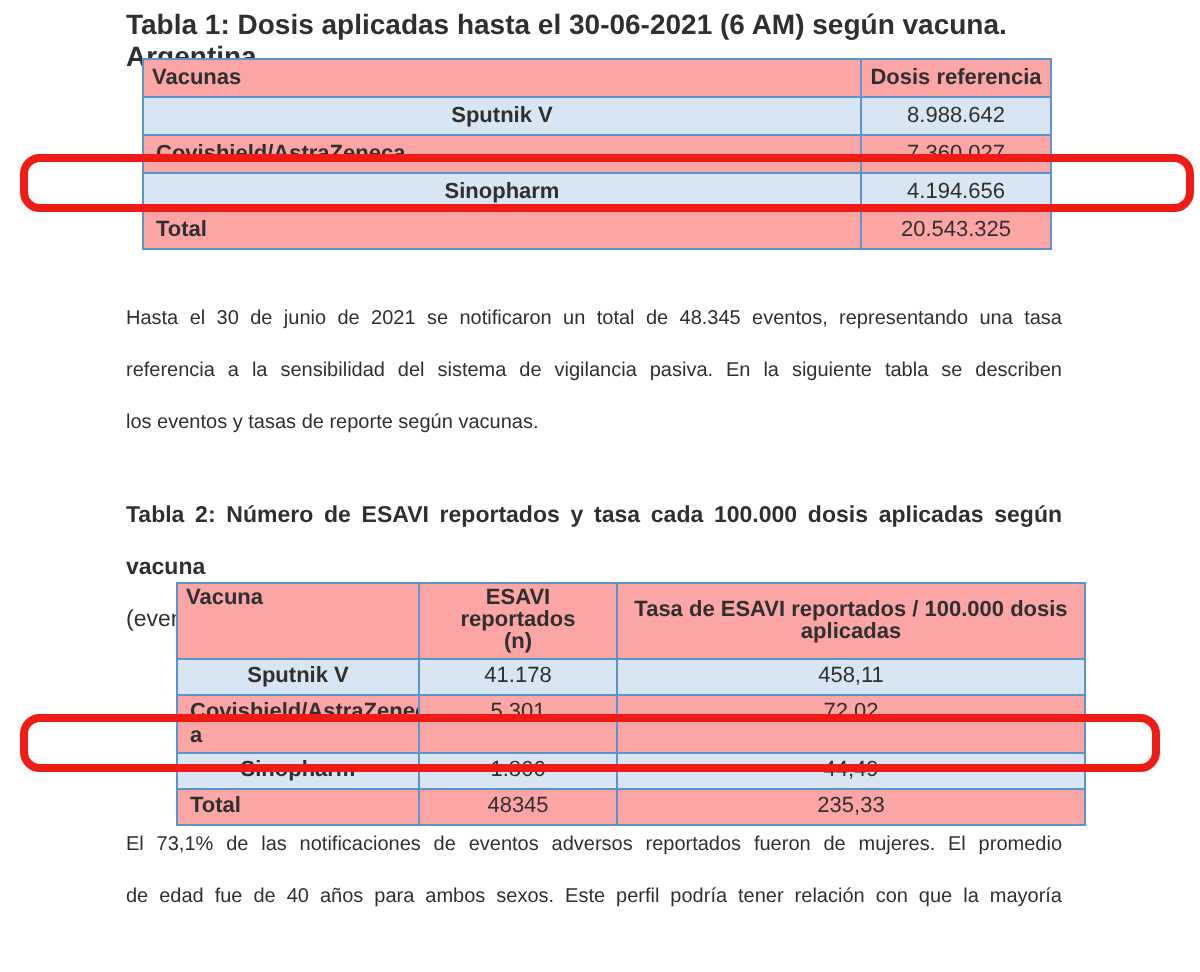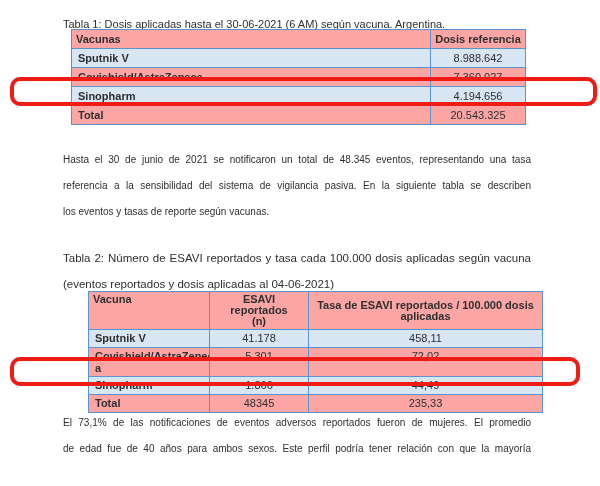--- a/index.html
+++ b/index.html
@@ -6,40 +6,40 @@
     --table-border:#5b93cf;
     --row-shade:#d8e5f2;
     --highlight-red:#ee1c15;
     --text:#2f2f2f;
   }
   html,body{margin:0;padding:0;background:#fff;}
   .page{
     position:relative;width:600px;height:486px;background:#fff;overflow:hidden;
     font-family:"Liberation Sans",sans-serif;color:var(--text);
   }
-  .caption{position:absolute;left:63px;top:16px;width:470px;font-size:11px;line-height:16px;}
+  .caption{position:absolute;left:63px;top:4px;width:470px;font-size:14px;line-height:16px;font-weight:bold;}
   table{border-collapse:collapse;table-layout:fixed;position:absolute;background:#fca5a5;}
   .t1{left:71px;top:29px;width:454px;}
   .t2{left:56px;top:291px;width:454px;margin-left:32px;}
   th,td{border:1.5px solid var(--table-border);font-size:11px;padding:2px 6px;overflow:hidden;}
   th{font-weight:bold;text-align:center;white-space:pre-line;line-height:11px;padding:2px 4px;}
   th.left{text-align:left;vertical-align:top;}
   td.name{text-align:left;font-weight:bold;white-space:pre-line;}
   td.num{text-align:center;font-weight:normal;}
   .t1 th,.t1 td{line-height:13px;height:14px;vertical-align:middle;}
   .t2 th{height:22px;}
   .t2 td{vertical-align:top;line-height:12px;height:13px;}
-  tr.shade td{background:var(--row-shade);}
+  tr.shade td{background:var(--row-shade);text-align:center;}
   .para{position:absolute;left:63px;width:468px;font-size:10px;line-height:26px;}
   .para .line{text-align:justify;text-align-last:justify;}
   .para .line.last{text-align:left;text-align-last:left;}
   #p1{top:147px;}
   #p2{top:410px;}
   #cap2{position:absolute;left:63px;top:245px;width:468px;font-size:11.5px;line-height:26px;}
-  #cap2 .jall{text-align:justify;text-align-last:justify;}
+  #cap2 .jall{text-align:justify;text-align-last:justify;font-weight:bold;}
   .redbox{position:absolute;border:4px solid var(--highlight-red);border-radius:10px;pointer-events:none;}
   #rb1{left:10px;top:77px;width:579px;height:21px;}
   #rb2{left:10px;top:357px;width:562px;height:21px;}
 </style>
 </head>
 <body>
 
 <div class="page">
 
   <div class="caption">Tabla 1: Dosis aplicadas hasta el 30-06-2021 (6 AM) según vacuna. Argentina.</div>

